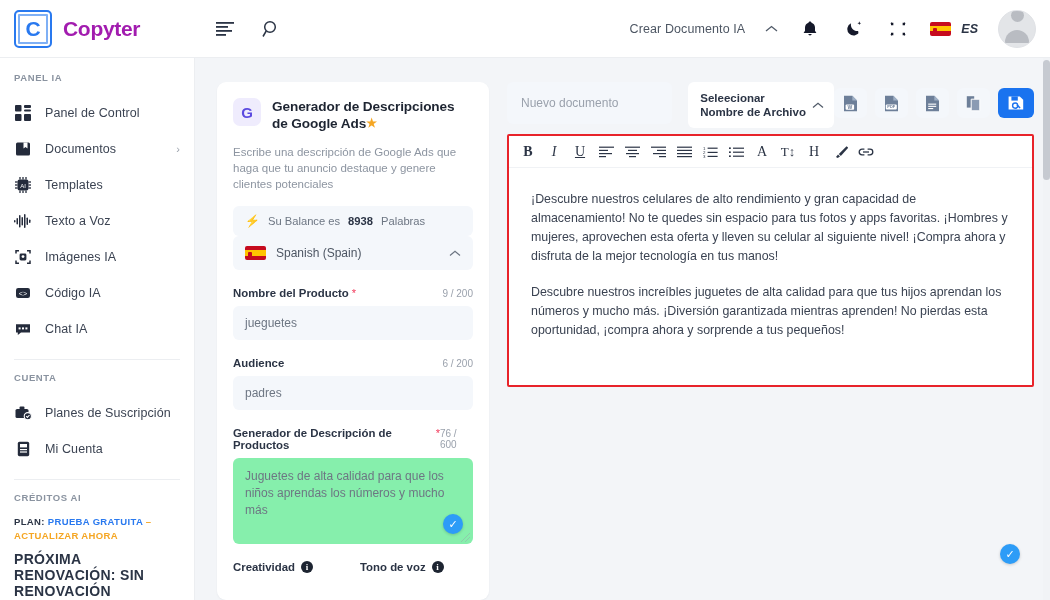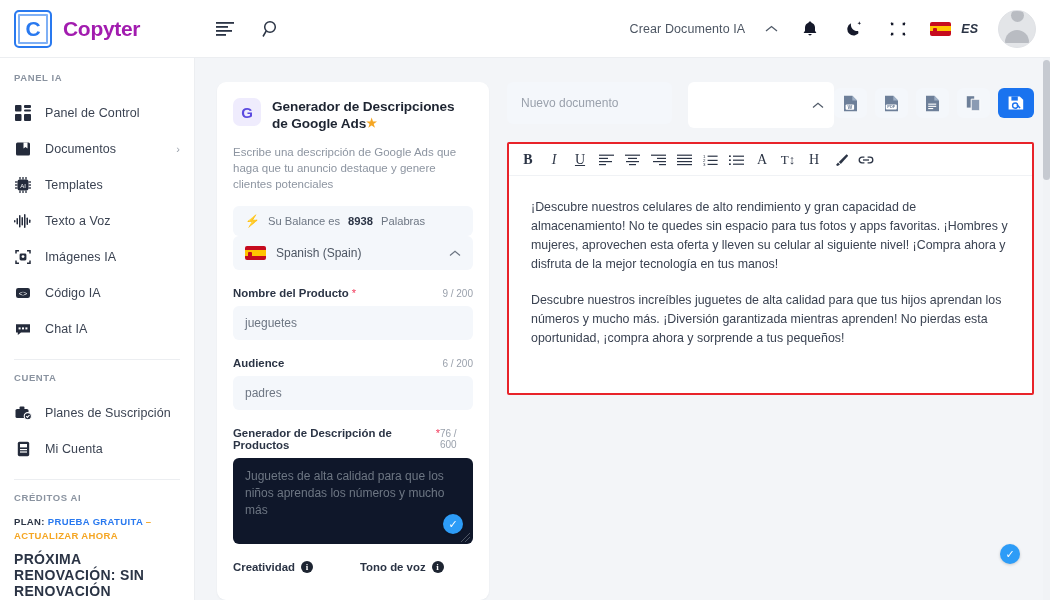--- a/index.html
+++ b/index.html
@@ -144,21 +144,21 @@
   .counter { margin-left: auto; font-size: 10px; color: #9aa1ac; }
 
   .select-box, .input-box {
     height: 34px; background: #f4f7fb; border-radius: 6px;
     display: flex; align-items: center; padding: 0 12px; gap: 10px;
     font-size: 12px; color: #4d5663; cursor: pointer;
   }
   .input-box { color: #6d7683; }
   .sel-caret { margin-left: auto; font-size: 11px; color: #6d7683; }
   .textarea-box {
-    background: #0f172a; border-radius: 6px; padding: 10px 12px;
+    background: #86efac; border-radius: 6px; padding: 10px 12px;
     font-size: 12px; color: #6d7683; line-height: 17px; position: relative;
     height: 86px;
   }
   .check-fab {
     position: absolute; width: 20px; height: 20px; border-radius: 50%;
     background: #2d9cf7; color: #fff; display: flex; align-items: center; justify-content: center;
     font-size: 11px; right: 10px; bottom: 10px; cursor: pointer;
     box-shadow: 0 1px 3px rgba(0,0,0,.18);
   }
   .resize-grip {
@@ -167,21 +167,21 @@
   .two-col { display: flex; gap: 14px; margin-top: 17px; }
   .col { flex: 1; min-width: 0; }
   .col-lbl { display: flex; align-items: center; gap: 6px; font-size: 11.4px; font-weight: bold; color: #2b3445; margin-bottom: 7px;}
   .info-dot {
     width: 12px; height: 12px; border-radius: 50%; background: #1d2431; color:#fff;
     font-size: 9px; display: flex; align-items: center; justify-content: center; font-weight: bold;
     font-family: "Liberation Serif", serif;
   }
 
   
-  .editor-col { flex: 1; min-width: 0; display: flex; flex-direction: column; gap: 8px; }
+  .editor-col { flex: 1; min-width: 0; display: flex; flex-direction: column; }
   .ed-top { display: flex; align-items: stretch; gap: 0; height: 42px; }
   .doc-name {
     width: 170px; height: 42px; background: #f4f7fb; border-radius: 6px;
     display: flex; align-items: center; padding: 0 14px;
     font-size: 12px; color: #9aa1ac;
   }
   .file-select {
     margin-left: 16px; width: 150px; height: 46px; background: #fff; border-radius: 6px;
     display: flex; align-items: center; padding: 0 10px 0 12px;
     font-size: 11.5px; font-weight: bold; color: #2b3445; line-height: 14px; cursor:pointer;
@@ -546,20 +546,21 @@
         </div>
       </div>
 
       <div class="editor-col">
 
         <div class="ed-top">
           <div class="doc-name">
             <span>Nuevo documento</span>
           </div>
           <div class="file-select">
+            <span>Seleecionar Nombre de Archivo</span>
             <span class="fs-caret">
               <svg width="12" height="7" viewBox="0 0 12 7">
                   <polyline points="1,5.5 6,1.2 11,5.5" fill="none" stroke="#515b69" stroke-width="1.2"></polyline>
                 </svg>
             </span>
           </div>
 
           <div class="ed-actions">
             <div class="act-btn">
               <svg width="15" height="17" viewBox="0 0 15 17">

